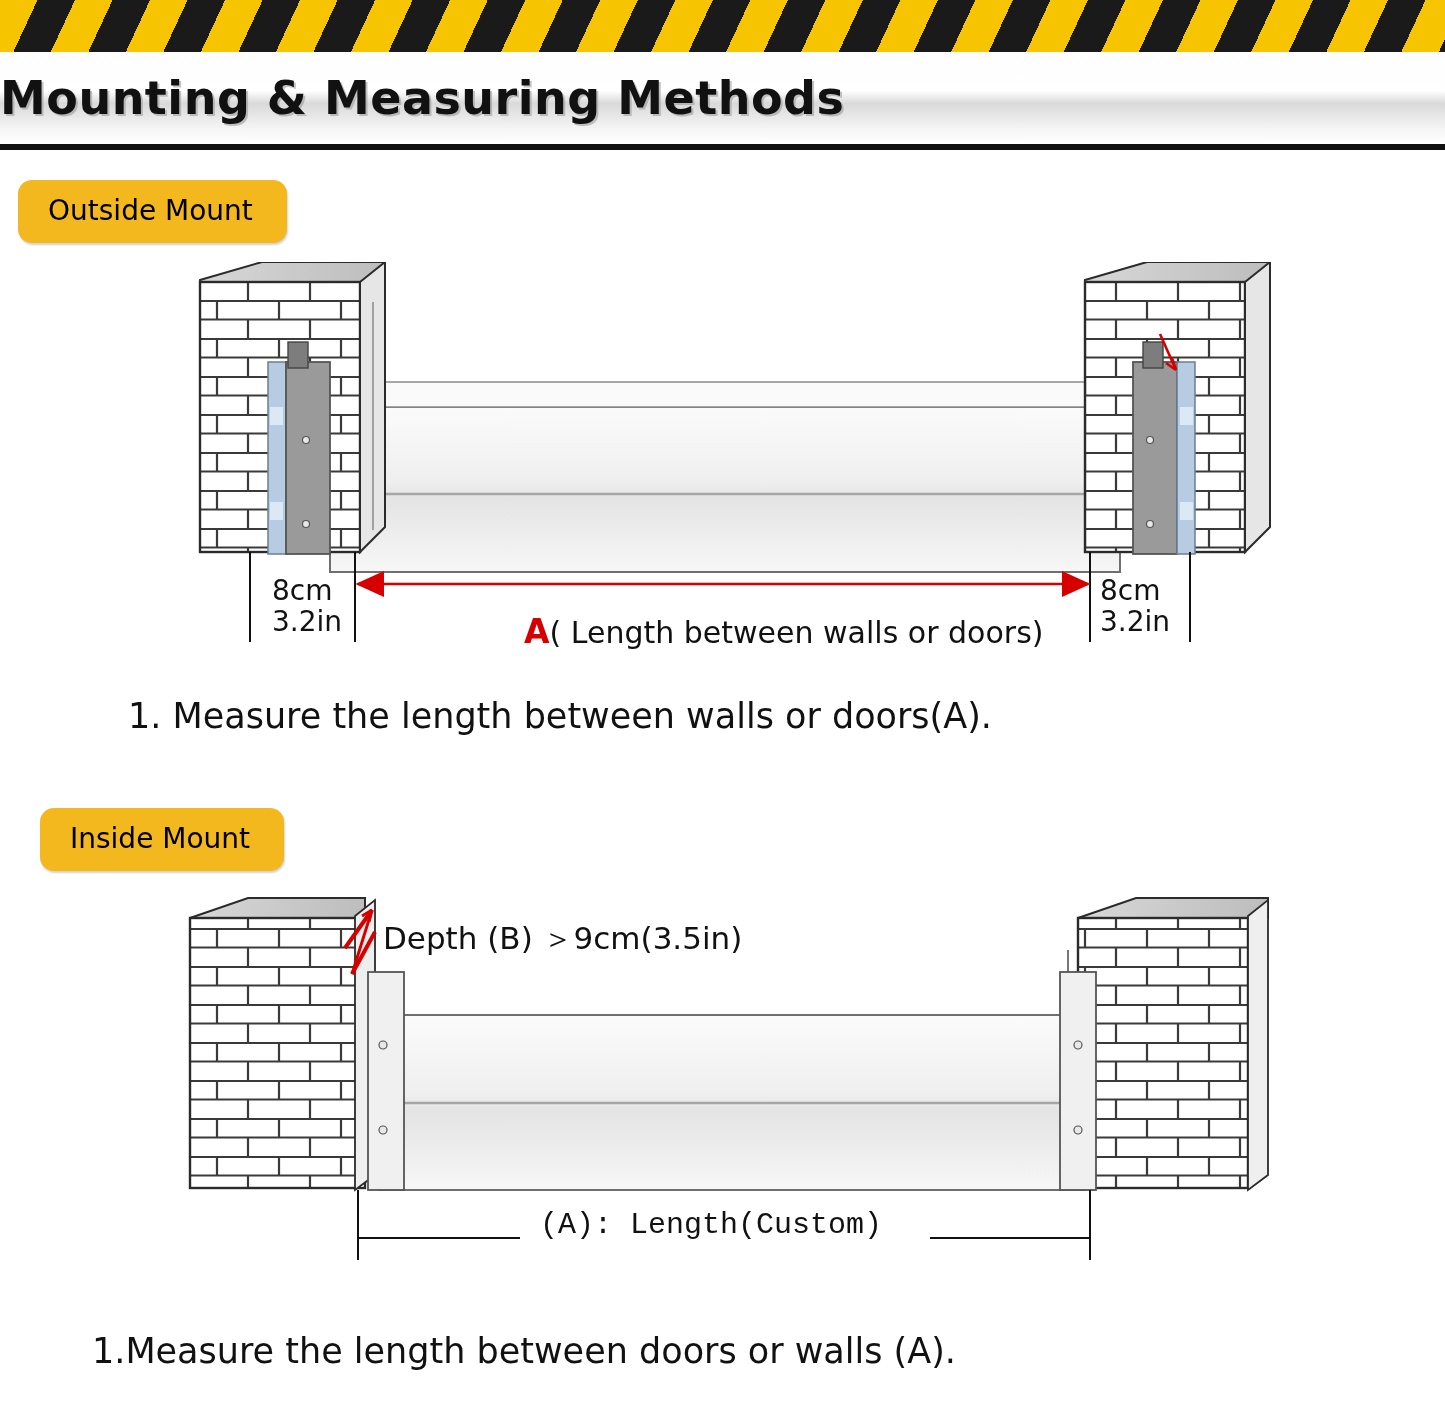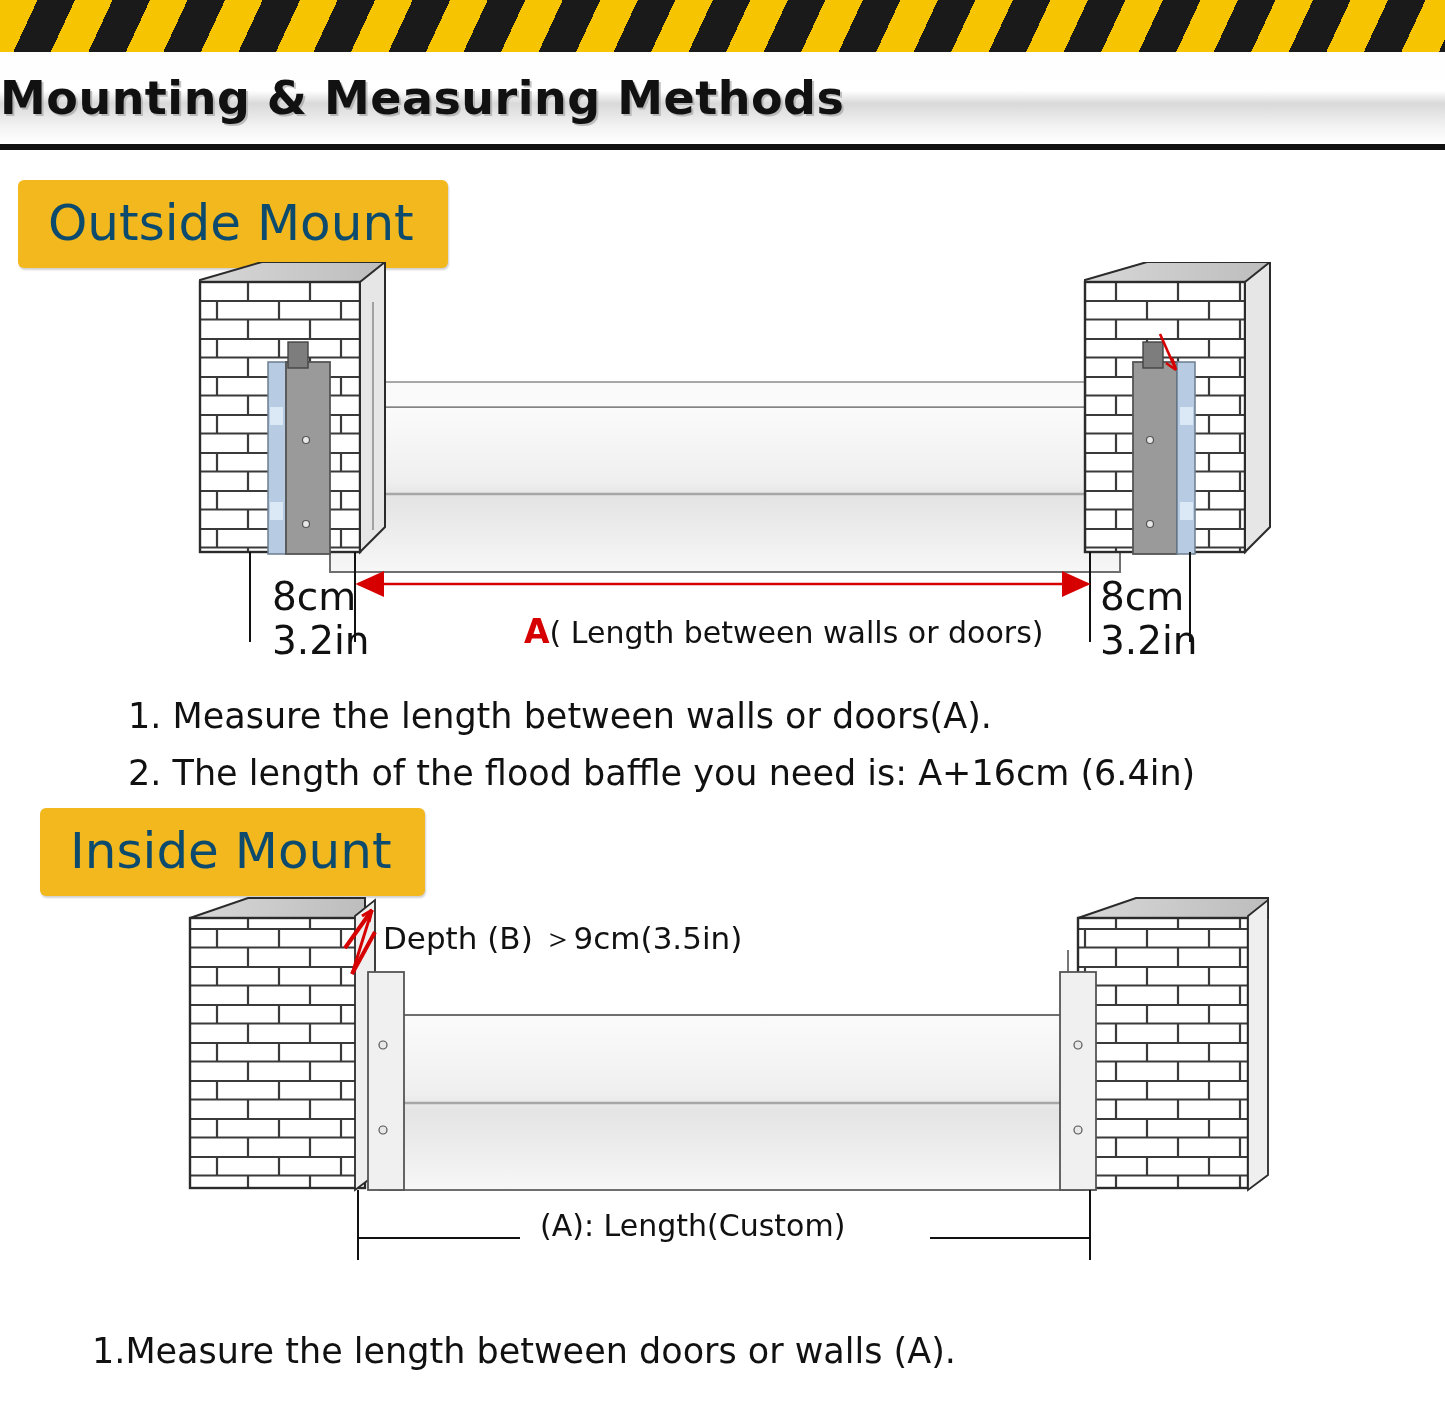--- a/index.html
+++ b/index.html
@@ -50,24 +50,24 @@
     font-weight: bold;
     letter-spacing: 0.5px;
     color: #111;
     text-shadow: 2px 2px 0 rgba(150,150,150,0.55);
   }
 
   
   .tag {
     display: inline-block;
     background: #f2b81e;
-    color: #0c4a6e;
-    font-size: 50px;
+    color: #000000;
+    font-size: 28px;
     padding: 14px 34px 16px 30px;
-    border-radius: 6px;
+    border-radius: 14px;
     box-shadow: 1px 2px 2px rgba(0,0,0,0.18);
   }
   .tag-wrap-outside {
     position: absolute;
     top: 180px;
     left: 18px;
   }
   .tag-wrap-inside {
     position: absolute;
     top: 808px;
@@ -88,21 +88,21 @@
     line-height: 1.62;
     color: #111;
   }
   #outside-instructions { top: 688px; left: 128px; width: 1200px; }
   #inside-instructions  { top: 1280px; left: 92px; width: 1300px; margin-top: 43px; }
   #inside-instructions .line2 { padding-left: 8px; }
   #inside-instructions .line2b { padding-left: 0px; }
 
   .dim-label {
     position: absolute;
-    font-size: 39px;
+    font-size: 28px;
     color: #111;
     line-height: 1.12;
     white-space: nowrap;
   }
   .red-a {
     color: #d60000;
     font-weight: bold;
     font-size: 33px;
   }
   .caption-center {
@@ -222,21 +222,20 @@
   <div>8cm</div>
   <div>3.2in</div>
 </div>
 
 <div class="caption-center" style="top: 612px; left: 492px; margin-left: 32px;">
   <span class="red-a">A</span><span>( Length between walls or doors)</span>
 </div>
 
 <div class="instructions" id="outside-instructions">
   <div>1. Measure the length between walls or doors(A).</div>
-  <div>2. The length of the flood baffle you need is: A+16cm (6.4in)</div>
 </div>
 
 <div class="tag-wrap-inside">
   <span class="tag">Inside Mount</span>
 </div>
 
 <svg id="inside-diagram" class="diagram" viewBox="0 0 1445 380">
   <defs>
     <pattern id="brickB" width="62" height="38" patternUnits="userSpaceOnUse">
       <rect width="62" height="38" fill="#ffffff"></rect>
@@ -298,17 +297,17 @@
   <g>
     <line x1="358" y1="300" x2="358" y2="370" stroke="#111" stroke-width="2"></line>
     <line x1="1090" y1="300" x2="1090" y2="370" stroke="#111" stroke-width="2"></line>
     <line x1="358" y1="348" x2="520" y2="348" stroke="#111" stroke-width="2.2"></line>
     <line x1="930" y1="348" x2="1090" y2="348" stroke="#111" stroke-width="2.2"></line>
   </g>
 </svg>
 
 <div class="depth-note" style="top: 918px; left: 383px;">Depth (B) ＞9cm(3.5in)</div>
 
-<div class="caption-center" style="top: 1208px; left: 540px;">(A): Length(Custom)</div>
+<div class="caption-center" style="top: 1208px; left: 540px; font-family: Liberation Mono, monospace;">(A): Length(Custom)</div>
 
 <div class="instructions" id="inside-instructions">
   <div>1.Measure the length between doors or walls (A).</div>
 </div>
 
 </body></html>

